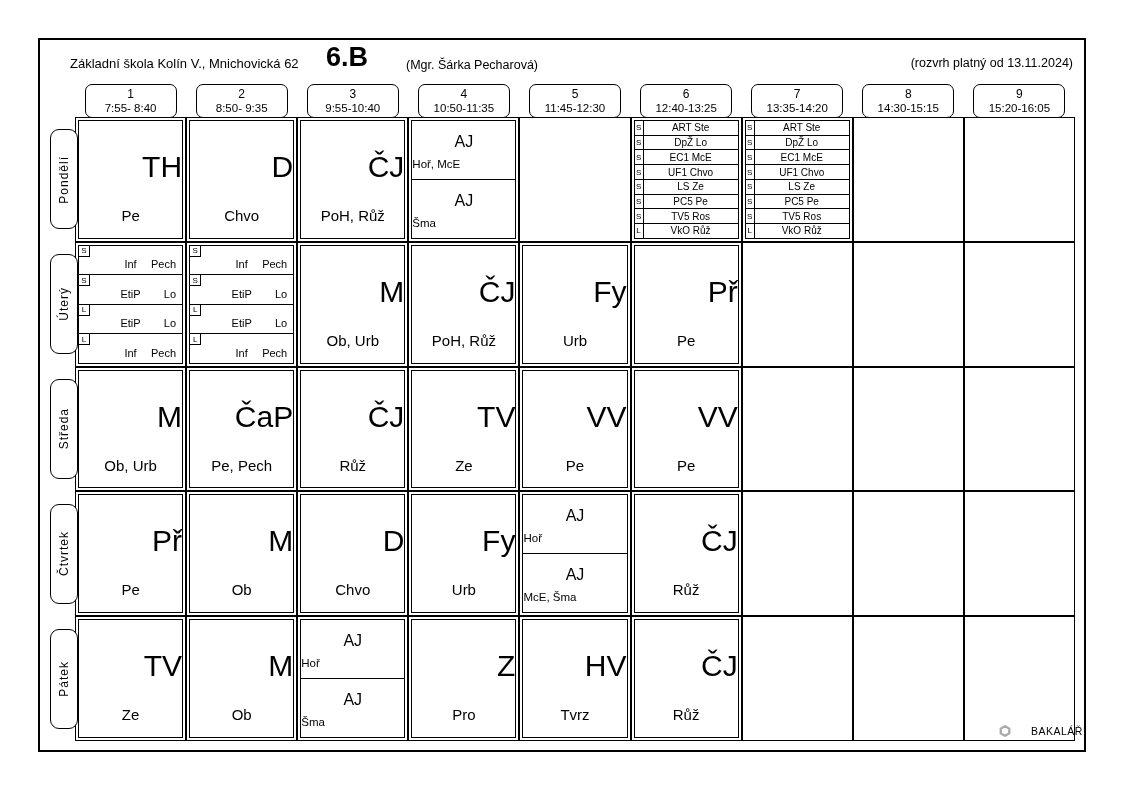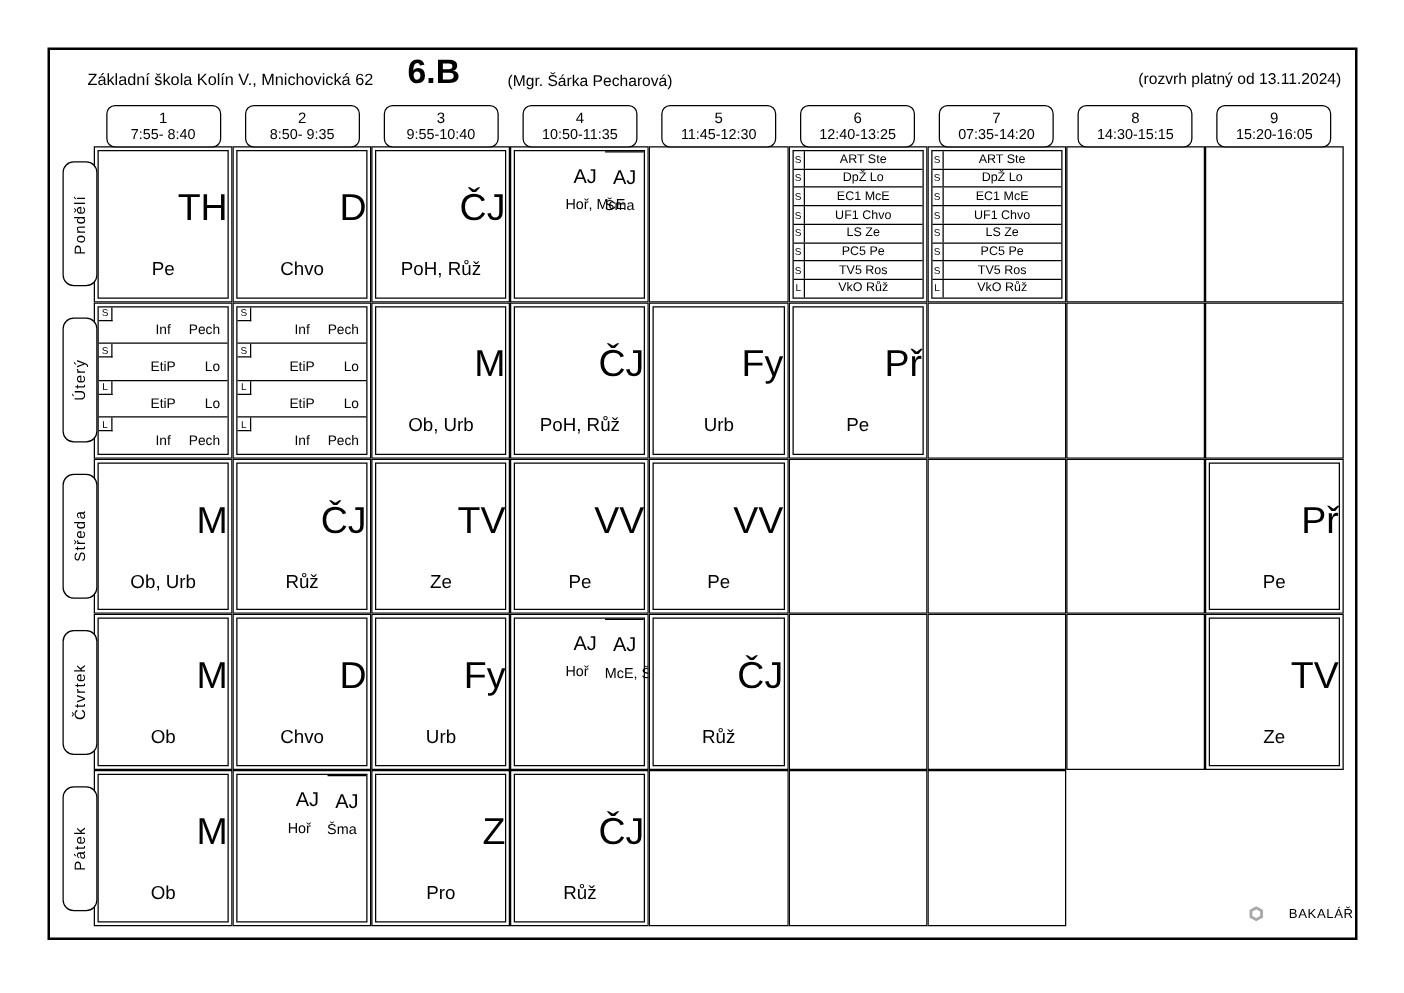--- a/index.html
+++ b/index.html
@@ -64,21 +64,21 @@
   
   .card.lesson .subj {
     position: absolute; top: 31px; left: 0; width: 100%;
     text-align: right; font-size: 30px; line-height: 1; white-space: nowrap;
   }
   .card.lesson .tchr {
     position: absolute; top: 86px; left: 0; width: 100%;
     text-align: center; font-size: 15px; white-space: nowrap;
   }
   
-  .card.split { display: flex; flex-direction: row; padding-left: 40px; }
+  .card.split { display: flex; flex-direction: column; }
   .part { flex: 1; position: relative; }
   .part + .part { border-top: 1px solid #000; }
   .p-subj { position: absolute; top: 13px; left: 0; width: 100%; text-align: center; font-size: 16px; line-height: 1; }
   .p-tchr { position: absolute; top: 37px; left: 0; width: 100%; text-align: left; font-size: 11.5px; white-space: nowrap; }
   
   .card.options { display: flex; flex-direction: column; }
   .opt-row { flex: 1; display: flex; align-items: stretch; border-bottom: 1px solid #000; }
   .opt-row:last-child { border-bottom: none; }
   .opt-tag {
     width: 9px; border-right: 1px solid #000;
@@ -146,21 +146,21 @@
     </div>
     <div class="pslot">
       <div class="pbox">
         <div class="pnum">6</div>
         <div class="ptime">12:40-13:25</div>
       </div>
     </div>
     <div class="pslot">
       <div class="pbox">
         <div class="pnum">7</div>
-        <div class="ptime">07:35-14:20</div>
+        <div class="ptime">13:35-14:20</div>
       </div>
     </div>
     <div class="pslot">
       <div class="pbox">
         <div class="pnum">8</div>
         <div class="ptime">14:30-15:15</div>
       </div>
     </div>
     <div class="pslot">
       <div class="pbox">
@@ -378,20 +378,26 @@
     <div class="cell"></div>
     <div class="cell"></div>
     <div class="cell">
       <div class="card lesson">
         <div class="subj">M</div>
         <div class="tchr">Ob, Urb</div>
       </div>
     </div>
     <div class="cell">
       <div class="card lesson">
+        <div class="subj">ČaP</div>
+        <div class="tchr">Pe, Pech</div>
+      </div>
+    </div>
+    <div class="cell">
+      <div class="card lesson">
         <div class="subj">ČJ</div>
         <div class="tchr">Růž</div>
       </div>
     </div>
     <div class="cell">
       <div class="card lesson">
         <div class="subj">TV</div>
         <div class="tchr">Ze</div>
       </div>
     </div>
@@ -476,20 +482,26 @@
         <div class="part">
           <div class="p-subj">AJ</div>
           <div class="p-tchr">Šma</div>
         </div>
       </div>
     </div>
     <div class="cell">
       <div class="card lesson">
         <div class="subj">Z</div>
         <div class="tchr">Pro</div>
+      </div>
+    </div>
+    <div class="cell">
+      <div class="card lesson">
+        <div class="subj">HV</div>
+        <div class="tchr">Tvrz</div>
       </div>
     </div>
     <div class="cell">
       <div class="card lesson">
         <div class="subj">ČJ</div>
         <div class="tchr">Růž</div>
       </div>
     </div>
     <div class="cell"></div>
     <div class="cell"></div>

